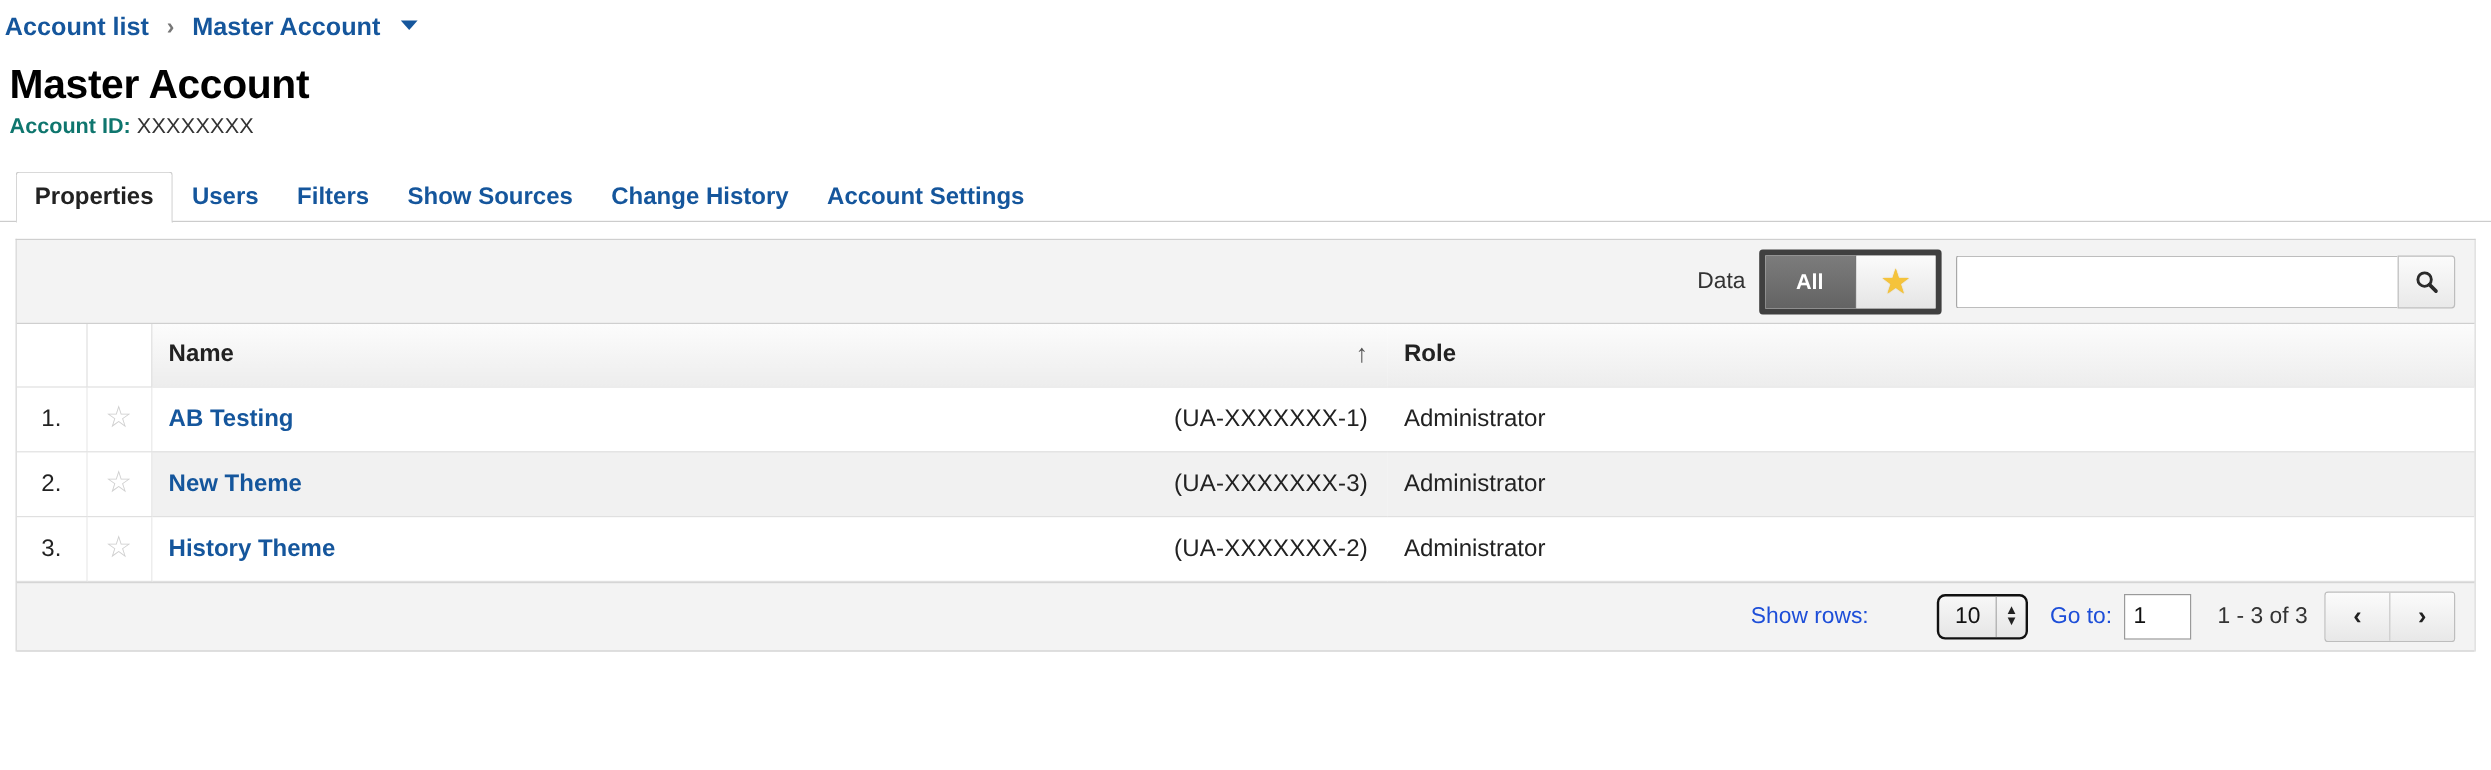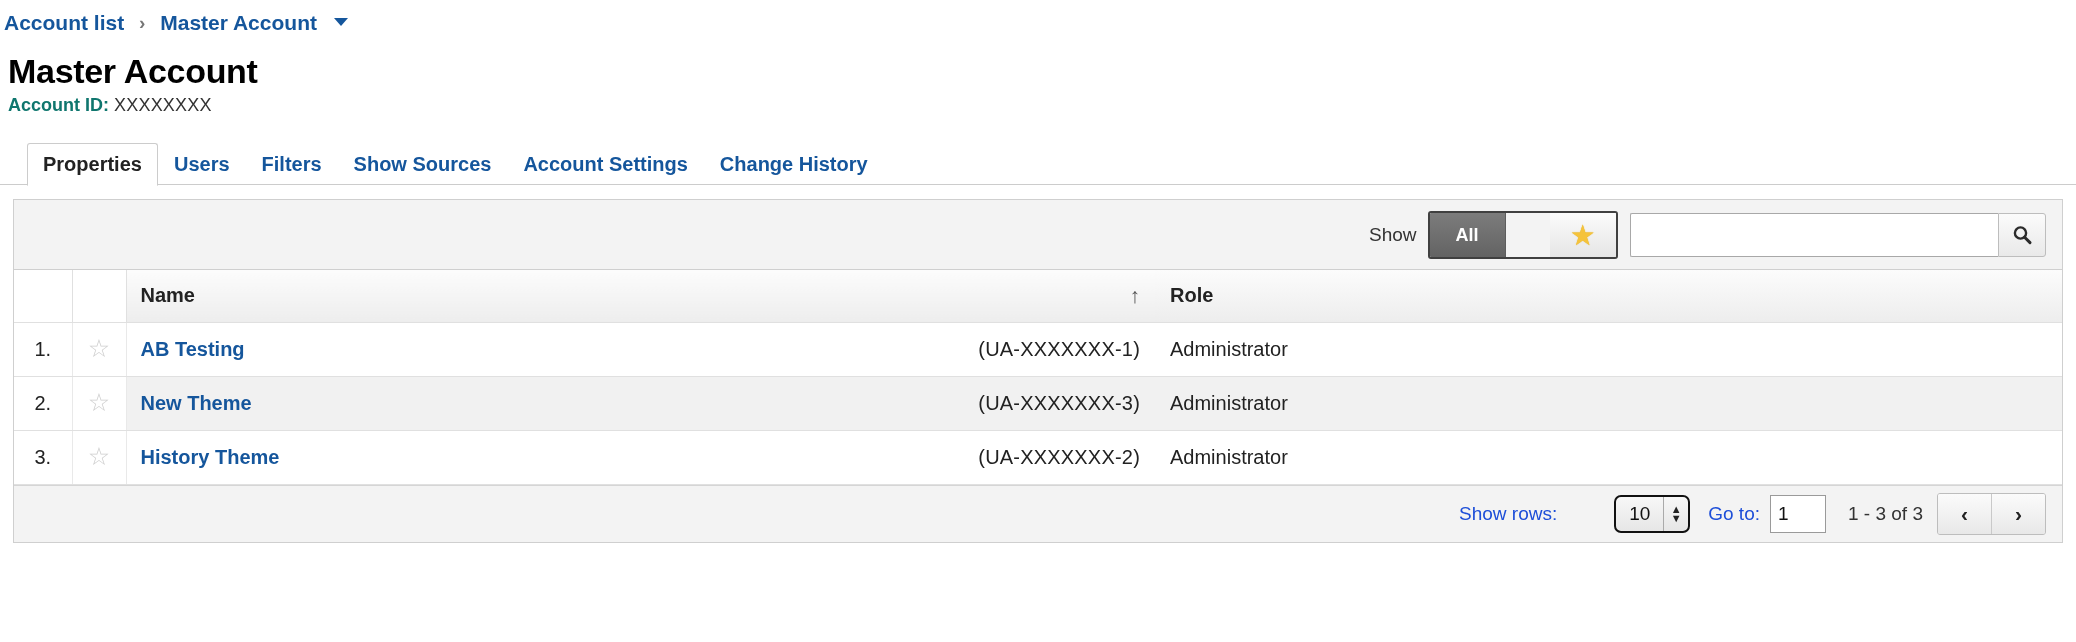--- a/index.html
+++ b/index.html
@@ -73,21 +73,21 @@
     font-weight: normal;
     color: #333333;
     letter-spacing: 0.2px;
   }
 
   
   .tabbar {
     position: relative;
     margin-top: 27px;
     height: 42px;
-    padding-left: 27px;
+    padding-left: 13px;
     box-sizing: border-box;
   }
   .tabbar:after {
     content: "";
     position: absolute;
     left: 0;
     right: 0;
     bottom: 0;
     height: 1px;
     background: #cccccc;
@@ -159,22 +159,21 @@
   .show-label {
     font-size: 19px;
     color: #333333;
     margin-right: 11px;
     white-space: nowrap;
   }
   .seg {
     display: flex;
     border-radius: 3px;
     overflow: hidden;
-    border: 2px solid #404040;
-    gap: 44px;
+    border: 5px solid #404040;
   }
   .seg-btn {
     font-size: 18px;
     font-weight: bold;
     padding: 0 26px;
     height: 44px;
     line-height: 44px;
     cursor: pointer;
     box-sizing: border-box;
     text-align: center;
@@ -427,31 +426,31 @@
     <span class="value">XXXXXXXX</span>
   </div>
 </div>
 
 <div class="tabbar">
   <div class="tabs">
     <div class="tab active">Properties</div>
     <div class="tab">Users</div>
     <div class="tab">Filters</div>
     <div class="tab">Show Sources</div>
+    <div class="tab">Change History</div>
     <div class="tab">Account Settings</div>
-    <div class="tab">Change History</div>
   </div>
 </div>
 
 <div class="panel">
 
   <div class="toolbar">
 
     <div class="toolbar-right">
-      <span class="show-label">Show</span>
+      <span class="show-label">Data</span>
 
       <div class="seg">
         <div class="seg-btn on">All</div>
         <div class="seg-btn off">
           <span class="star-glyph">★</span>
         </div>
       </div>
 
       <div class="search-wrap">
         <input class="search-input" type="text" value="" placeholder="" style="">

